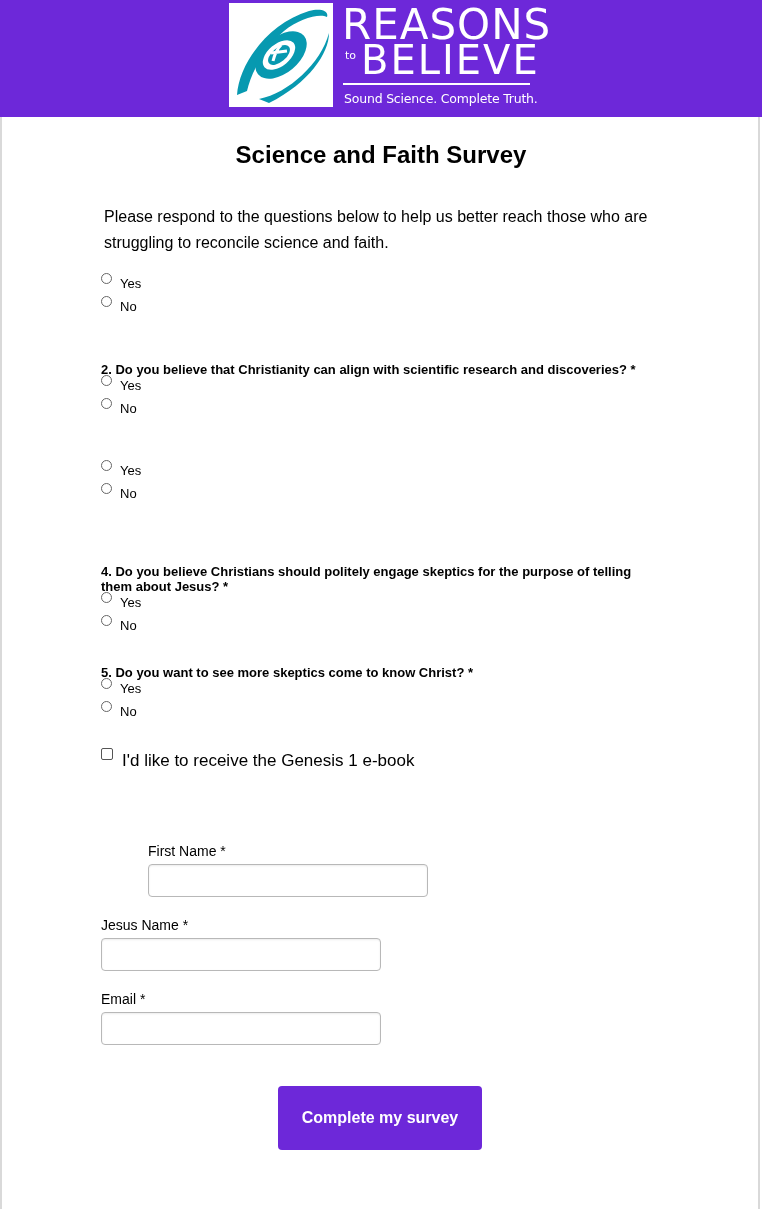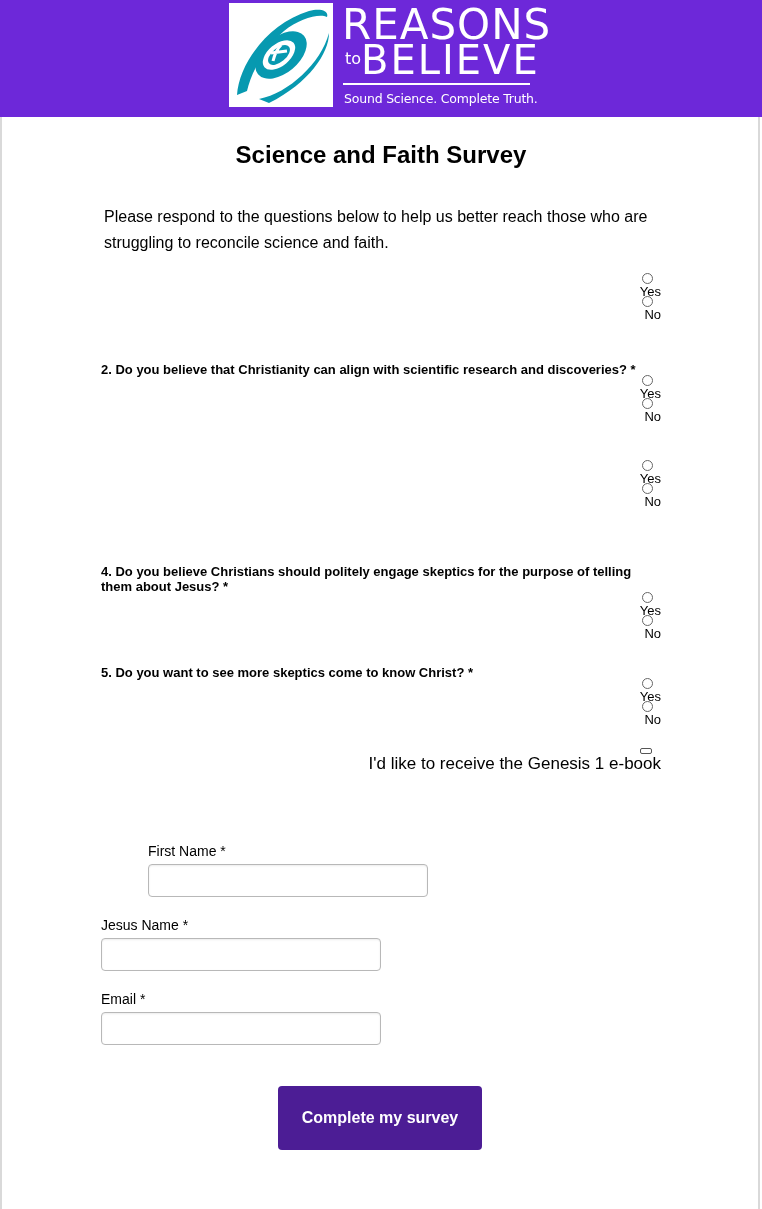--- a/index.html
+++ b/index.html
@@ -18,21 +18,21 @@
       position: absolute; left: 229px; top: 3px; width: 305px; height: 104px;
     }
     .logo-mark {
       position: absolute; left: 0; top: 0; width: 104px; height: 104px; background: #fff;
     }
     .logo-reasons {
       position: absolute; left: 113px; top: 0px; color: #fff; font-size: 42px; line-height: 44px;
       letter-spacing: 1px; font-family: "DejaVu Sans", sans-serif; font-weight: normal;
     }
     .logo-to {
-      position: absolute; left: 116px; top: 46px; color: #fff; font-size: 16px; font-family: "DejaVu Sans", sans-serif;
+      position: absolute; left: 116px; top: 46px; color: #fff; font-size: 11px; font-family: "DejaVu Sans", sans-serif;
     }
     .logo-believe {
       position: absolute; left: 132px; top: 36px; color: #fff; font-size: 40px; line-height: 42px;
       letter-spacing: 2px; font-family: "DejaVu Sans", sans-serif;
     }
     .logo-rule {
       position: absolute; left: 114px; top: 80px; width: 187px; height: 2px; background: #fff;
     }
     .logo-tagline {
       position: absolute; left: 115px; top: 88px; color: #fff; font-size: 12.5px; font-family: "DejaVu Sans", sans-serif;
@@ -50,41 +50,41 @@
       position: absolute; left: 104px; top: 204px; width: 560px;
       font-size: 16px; line-height: 26px;
     }
     .q {
       position: absolute; left: 101px; width: 560px;
     }
     .q-label {
       font-size: 13px; font-weight: bold; line-height: 15px; margin: 0 0 1px 0;
     }
     .opt {
-      display: flex; align-items: flex-end; height: 23px; font-size: 13px; flex-direction: column;
+      display: flex; align-items: flex-start; height: 23px; font-size: 13px;
     }
     .radio {
       width: 11px; height: 11px; border: 1px solid #666; border-radius: 50%; margin-right: 8px;
       box-sizing: border-box; margin-top: -3px;
     }
     .checkbox {
       width: 12px; height: 12px; border: 1px solid #555; border-radius: 2px; margin-right: 9px;
       box-sizing: border-box; margin-top: -3px;
     }
     .opt-text { font-size: 13px; }
     .cb-text { font-size: 17px; }
     .field { position: absolute; left: 101px; }
     .field-label { font-size: 14px; line-height: 16px; margin-bottom: 5px; }
     .field-input {
       width: 280px; height: 33px; border: 1px solid #b8b8b8; border-radius: 4px;
       box-sizing: border-box; box-shadow: inset 0 1px 2px rgba(0,0,0,0.08); background: #fff;
     }
     .submit {
       position: absolute; left: 278px; top: 1086px; width: 204px; height: 64px;
-      background: #4c1d95; color: #fff; border-radius: 4px; border: none;
+      background: #6d28d9; color: #fff; border-radius: 4px; border: none;
       font-size: 16px; font-weight: bold; font-family: "Liberation Sans", sans-serif;
       display: flex; align-items: center; justify-content: center;
     }
   </style>
 </head>
 <body>
 
 <div class="header">
   <div class="logo">
     <div class="logo-mark">

